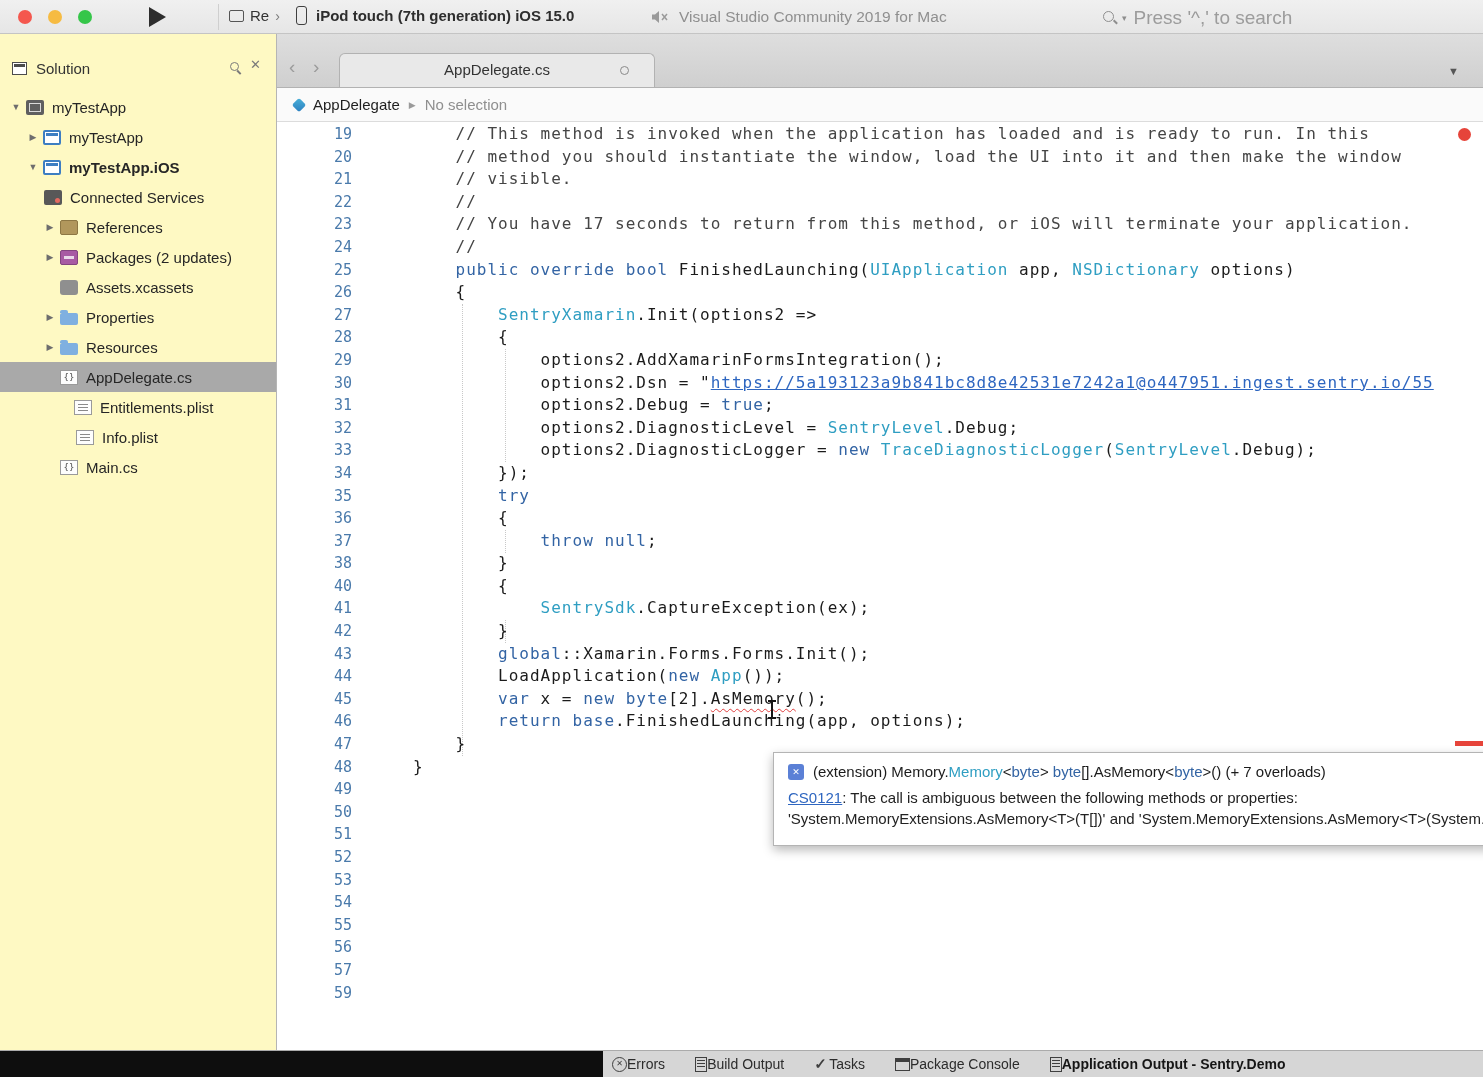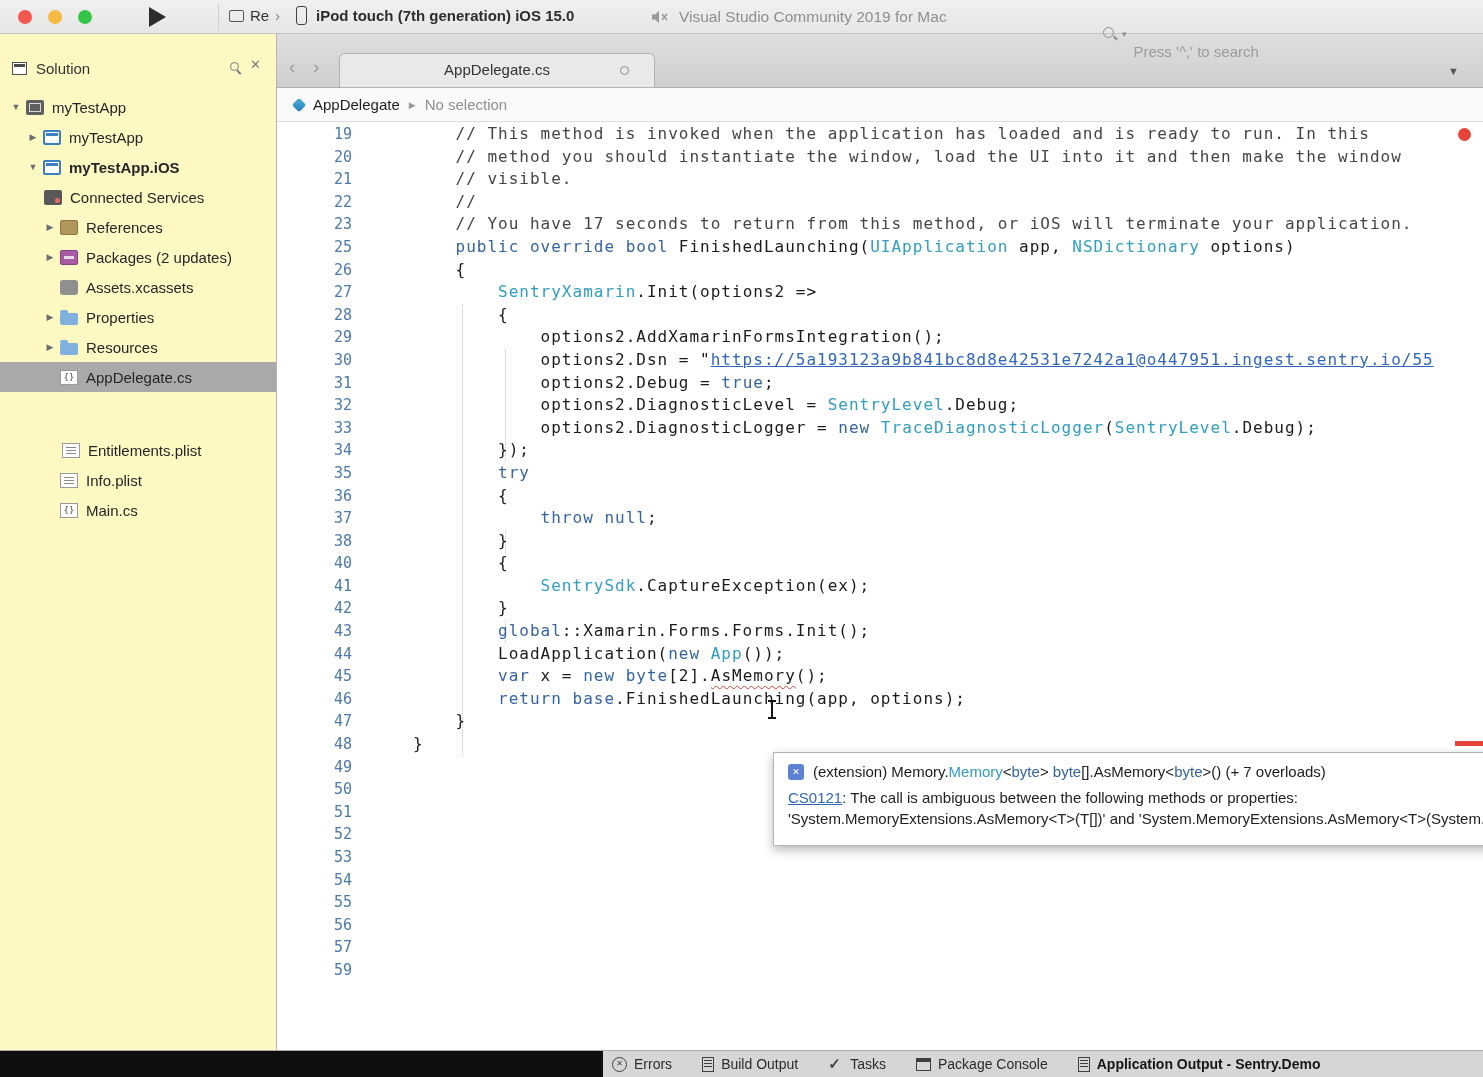--- a/index.html
+++ b/index.html
@@ -28,21 +28,21 @@
   .device-label { font-size:15px; color:#2d2d2d; }
   .title-group { position:absolute; left:651px; top:8px; display:flex; align-items:center; gap:10px; }
   .window-title { font-size:15.5px; color:#8f8f8f; }
   .search { position:absolute; left:1102px; top:7px; display:flex; align-items:center; gap:7px; }
   .search-mag { position:relative; width:16px; height:16px; }
   .search-mag::before { content:""; position:absolute; left:1px; top:1px; width:9px; height:9px;
     border:1.7px solid #8e8e8e; border-radius:50%; }
   .search-mag::after { content:""; position:absolute; left:11px; top:11px; width:5px; height:1.7px;
     background:#8e8e8e; transform:rotate(45deg); }
   .search-chev { font-size:9px; color:#8e8e8e; margin-left:-3px; }
-  .search-text { font-size:15px; color:#9c9c9c;margin-top:36px; }
+  .search-text { font-size:19px; color:#9c9c9c; }
 
   
   .sidebar { position:absolute; left:0; top:34px; width:277px; height:1016px;
     background:#fef9c3; border-right:1px solid #b5b5b5; box-sizing:border-box; overflow:hidden; }
   .pad-header { position:absolute; left:0; top:0; right:0; height:54px; }
   .pad-title-row { position:absolute; left:12px; top:26px; display:flex; align-items:center; gap:9px; }
   .pad-icon { width:15px; height:13px; border:1.5px solid #4c4c4c; box-sizing:border-box; position:relative; background:#fff; }
   .pad-icon::after { content:""; position:absolute; left:1px; right:1px; top:1px; height:3px; background:#4c4c4c; }
   .pad-title { font-size:15px; color:#333; }
   .pin-icon { position:absolute; left:230px; top:28px; width:12px; height:12px; }
@@ -122,21 +122,21 @@
   .tt-sig { font-size:15px; color:#222; white-space:nowrap; }
   .tt-sig span { letter-spacing:0; }
   .tt-err { font-size:15px; line-height:21px; color:#222; white-space:nowrap; }
   .tt-link { color:var(--link,#2e66c0); text-decoration:underline; cursor:pointer; }
 
   
   .statusbar { position:absolute; left:0; top:1050px; width:1483px; height:27px; background:#d6d6d6;
     border-top:1px solid #ababab; box-sizing:border-box; z-index:15; }
   .sb-dark { position:absolute; left:0; top:0; width:603px; height:26px; background:#0e0e0e; }
   .sb-items { position:absolute; left:612px; top:0; height:26px; display:flex; align-items:center; gap:30px; }
-  .sb-item { display:flex; align-items:center; gap:7px; }
+  .sb-item { display:flex; align-items:center; }
   .sb-label { font-size:14px; color:#2c2c2c; white-space:nowrap; }
   .sb-label.b { font-weight:bold; color:#161616; }
   .sbicon { flex:none; position:relative; box-sizing:border-box; }
   .sb-errors { width:15px; height:15px; border:1.5px solid #3f3f3f; border-radius:50%; }
   .sb-errors::after { content:"✕"; position:absolute; left:0; right:0; top:0; bottom:0; font-size:8px; line-height:12px; text-align:center; color:#3f3f3f; }
   .sb-doc { width:12px; height:15px; border:1.5px solid #3f3f3f; }
   .sb-doc::after { content:""; position:absolute; left:1px; right:1px; top:2px; height:8px;
     background:repeating-linear-gradient(#3f3f3f 0 1px, transparent 1px 3px); }
   .sb-check { width:15px; height:15px; }
   .sb-check::after { content:"✓"; position:absolute; left:0; top:-2px; font-size:15px; font-weight:bold; color:#3f3f3f; }
@@ -228,26 +228,26 @@
       <div class="tree-row" style="padding-left: 42px;">
         <span class="tw">▶</span>
         <span class="ticon icon-folder"></span>
         <span class="tlabel">Resources</span>
       </div>
       <div class="tree-row selected" style="padding-left: 42px;">
         <span class="tw"></span>
         <span class="ticon icon-csfile"></span>
         <span class="tlabel">AppDelegate.cs</span>
       </div>
-      <div class="tree-row" style="padding-left: 44px; margin-top: 43px;">
+      <div class="tree-row" style="padding-left: 56px;">
         <span class="tw"></span>
         <span class="ticon icon-plist"></span>
         <span class="tlabel">Entitlements.plist</span>
       </div>
-      <div class="tree-row" style="padding-left: 42px;">
+      <div class="tree-row" style="padding-left: 58px;">
         <span class="tw"></span>
         <span class="ticon icon-plist"></span>
         <span class="tlabel">Info.plist</span>
       </div>
       <div class="tree-row" style="padding-left: 42px;">
         <span class="tw"></span>
         <span class="ticon icon-csfile"></span>
         <span class="tlabel">Main.cs</span>
       </div>
     </div>
@@ -271,20 +271,21 @@
     <span class="bc-selection">No selection</span>
   </div>
 
   <div class="code">
     <div>
         <div class="code-line"><span class="ln">19</span><span class="lt"><span class="sg-c">    // This method is invoked when the application has loaded and is ready to run. In this</span></span></div>
         <div class="code-line"><span class="ln">20</span><span class="lt"><span class="sg-c">    // method you should instantiate the window, load the UI into it and then make the window</span></span></div>
         <div class="code-line"><span class="ln">21</span><span class="lt"><span class="sg-c">    // visible.</span></span></div>
         <div class="code-line"><span class="ln">22</span><span class="lt"><span class="sg-c">    //</span></span></div>
         <div class="code-line"><span class="ln">23</span><span class="lt"><span class="sg-c">    // You have 17 seconds to return from this method, or iOS will terminate your application.</span></span></div>
+        <div class="code-line"><span class="ln">24</span><span class="lt"><span class="sg-c">    //</span></span></div>
         <div class="code-line"><span class="ln">25</span><span class="lt"><span class="sg-k">    public override bool</span><span class="sg-p"> FinishedLaunching(</span><span class="sg-t">UIApplication</span><span class="sg-p"> app, </span><span class="sg-t">NSDictionary</span><span class="sg-p"> options)</span></span></div>
         <div class="code-line"><span class="ln">26</span><span class="lt"><span class="sg-p">    {</span></span></div>
         <div class="code-line"><span class="ln">27</span><span class="lt"><span class="sg-t">        SentryXamarin</span><span class="sg-p">.Init(options2 =&gt;</span></span></div>
         <div class="code-line"><span class="ln">28</span><span class="lt"><span class="sg-p">        {</span></span></div>
         <div class="code-line"><span class="ln">29</span><span class="lt"><span class="sg-p">            options2.AddXamarinFormsIntegration();</span></span></div>
         <div class="code-line"><span class="ln">30</span><span class="lt"><span class="sg-p">            options2.Dsn = "</span><span class="sg-u">https://5a193123a9b841bc8d8e42531e7242a1@o447951.ingest.sentry.io/55</span></span></div>
         <div class="code-line"><span class="ln">31</span><span class="lt"><span class="sg-p">            options2.Debug = </span><span class="sg-k">true</span><span class="sg-p">;</span></span></div>
         <div class="code-line"><span class="ln">32</span><span class="lt"><span class="sg-p">            options2.DiagnosticLevel = </span><span class="sg-t">SentryLevel</span><span class="sg-p">.Debug;</span></span></div>
         <div class="code-line"><span class="ln">33</span><span class="lt"><span class="sg-p">            options2.DiagnosticLogger = </span><span class="sg-k">new</span><span class="sg-p"> </span><span class="sg-t">TraceDiagnosticLogger</span><span class="sg-p">(</span><span class="sg-t">SentryLevel</span><span class="sg-p">.Debug);</span></span></div>
         <div class="code-line"><span class="ln">34</span><span class="lt"><span class="sg-p">        });</span></span></div>

